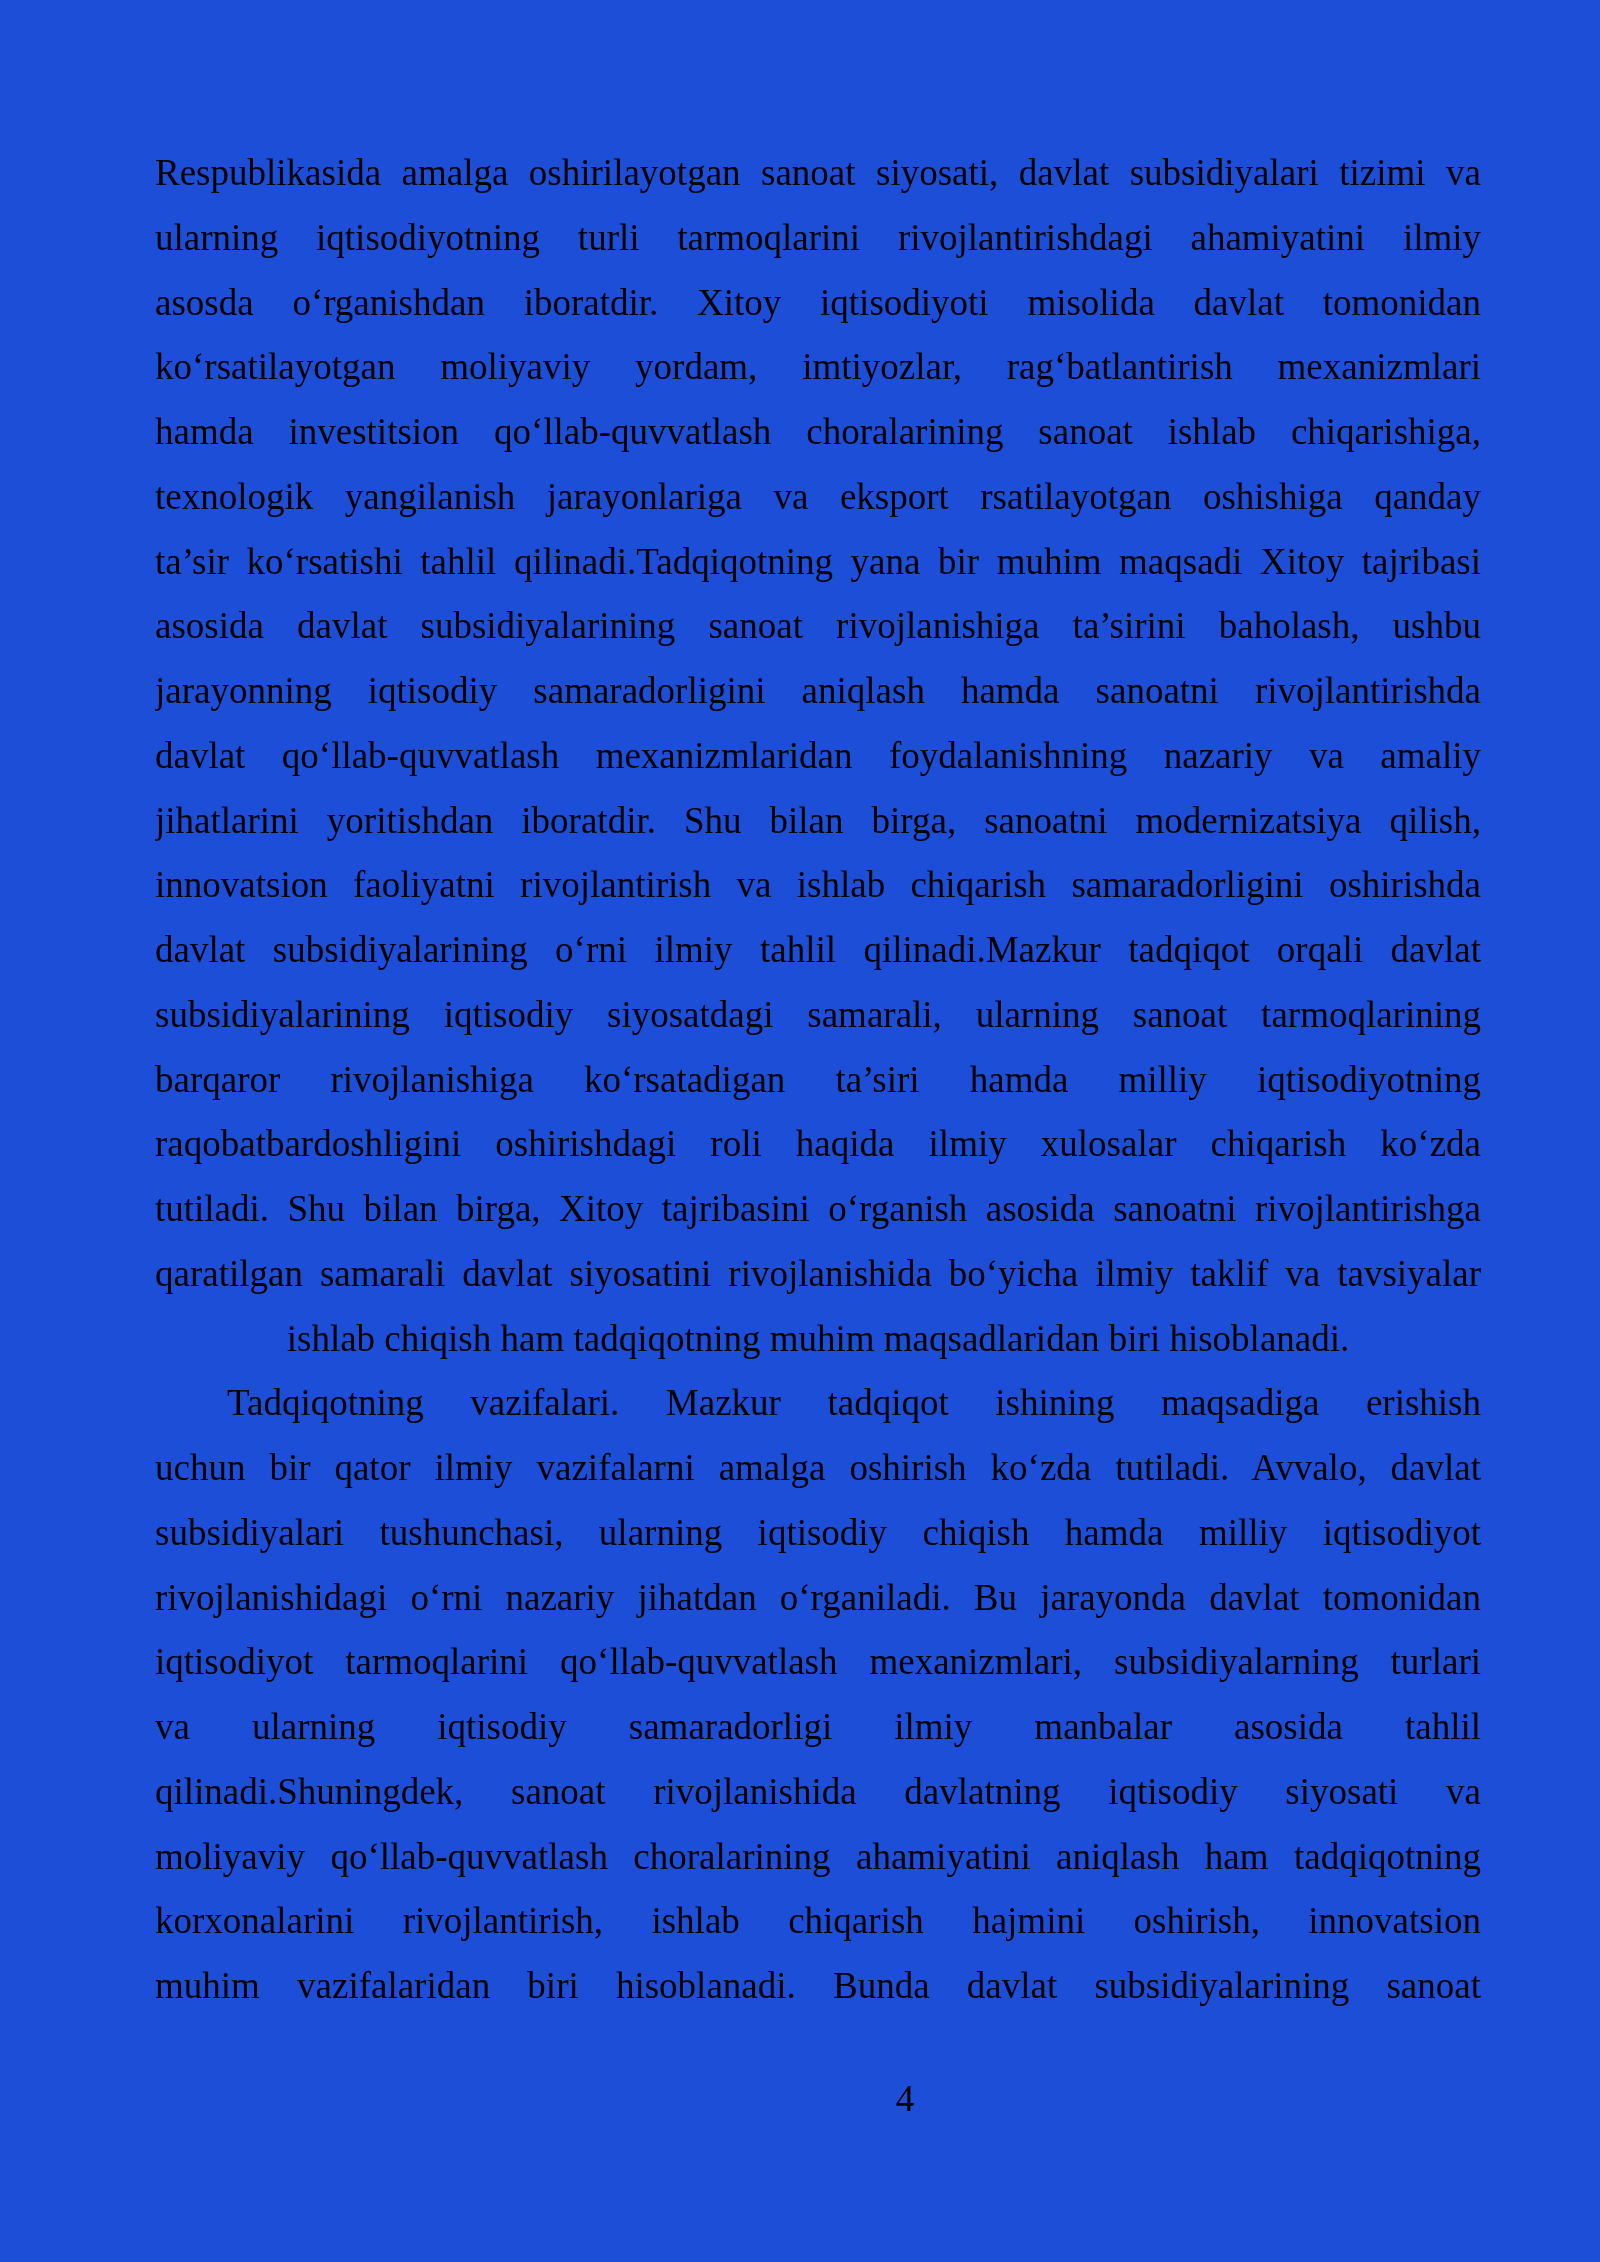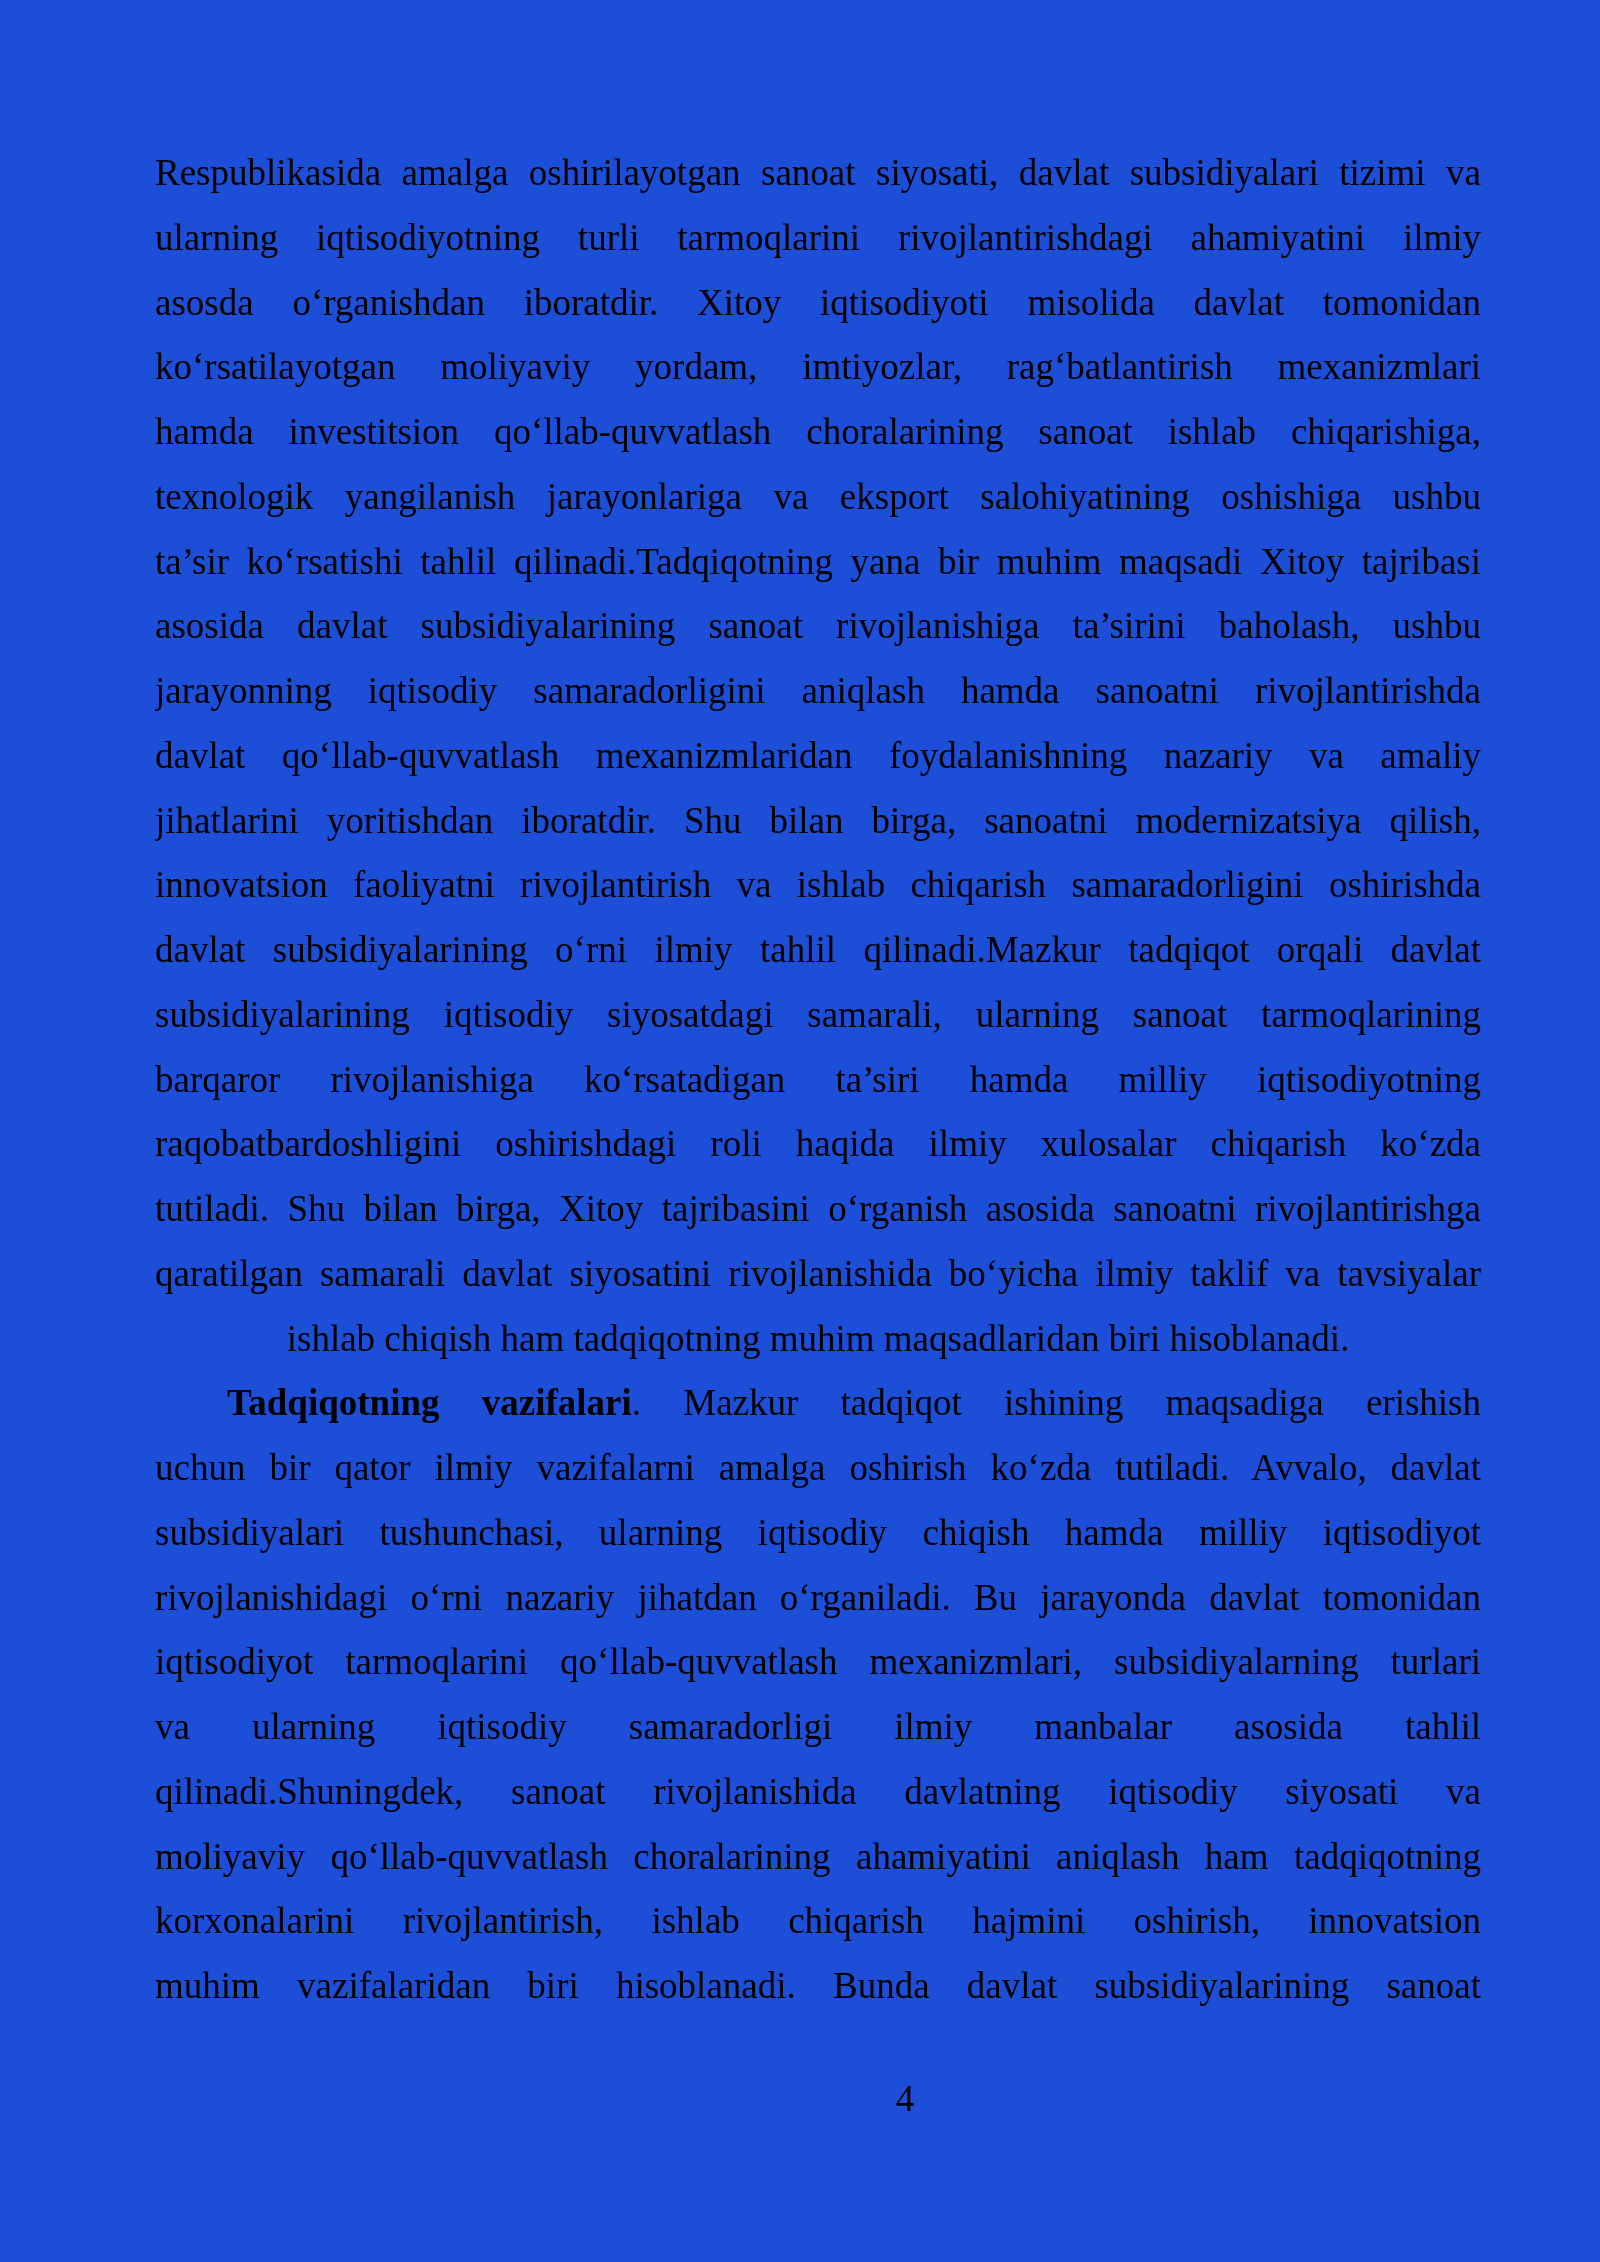--- a/index.html
+++ b/index.html
@@ -39,21 +39,21 @@
     width: 100%;
     height: 0;
   }
   .line.left {
     text-align: center;
   }
   .line.indent {
     text-indent: 72px;
   }
   .b {
-    font-weight: bold;
+    font-weight: normal;
   }
   .page-number {
     position: absolute;
     left: 870px;
     top: 2078px;
     width: 70px;
     text-align: center;
     font-size: 37px;
     line-height: 42px;
   }
@@ -62,21 +62,21 @@
 <body>
 
 <div class="page">
   <div class="content">
       <div>
         <div class="line just">Respublikasida amalga oshirilayotgan sanoat siyosati, davlat subsidiyalari tizimi va</div>
         <div class="line just">ularning iqtisodiyotning turli tarmoqlarini rivojlantirishdagi ahamiyatini ilmiy</div>
         <div class="line just">asosda o‘rganishdan iboratdir. Xitoy iqtisodiyoti misolida davlat tomonidan</div>
         <div class="line just">ko‘rsatilayotgan moliyaviy yordam, imtiyozlar, rag‘batlantirish mexanizmlari</div>
         <div class="line just">hamda investitsion qo‘llab-quvvatlash choralarining sanoat ishlab chiqarishiga,</div>
-        <div class="line just">texnologik yangilanish jarayonlariga va eksport salohiyatining oshishiga ushbu</div>
+        <div class="line just">texnologik yangilanish jarayonlariga va eksport rsatilayotgan oshishiga qanday</div>
         <div class="line just">ta’sir ko‘rsatishi tahlil qilinadi.Tadqiqotning yana bir muhim maqsadi Xitoy tajribasi</div>
         <div class="line just">asosida davlat subsidiyalarining sanoat rivojlanishiga ta’sirini baholash, ushbu</div>
         <div class="line just">jarayonning iqtisodiy samaradorligini aniqlash hamda sanoatni rivojlantirishda</div>
         <div class="line just">davlat qo‘llab-quvvatlash mexanizmlaridan foydalanishning nazariy va amaliy</div>
         <div class="line just">jihatlarini yoritishdan iboratdir. Shu bilan birga, sanoatni modernizatsiya qilish,</div>
         <div class="line just">innovatsion faoliyatni rivojlantirish va ishlab chiqarish samaradorligini oshirishda</div>
         <div class="line just">davlat subsidiyalarining o‘rni ilmiy tahlil qilinadi.Mazkur tadqiqot orqali davlat</div>
         <div class="line just">subsidiyalarining iqtisodiy siyosatdagi samarali, ularning sanoat tarmoqlarining</div>
         <div class="line just">barqaror rivojlanishiga ko‘rsatadigan ta’siri hamda milliy iqtisodiyotning</div>
         <div class="line just">raqobatbardoshligini oshirishdagi roli haqida ilmiy xulosalar chiqarish ko‘zda</div>

